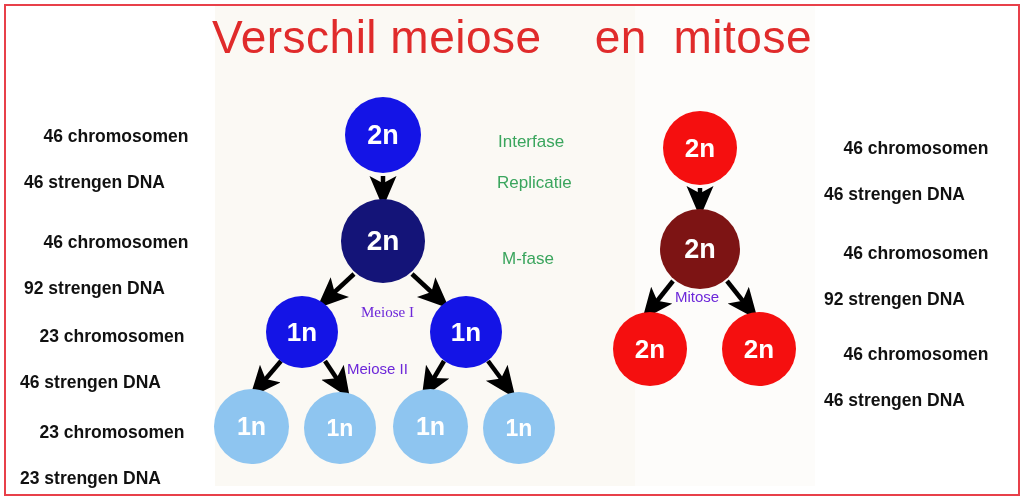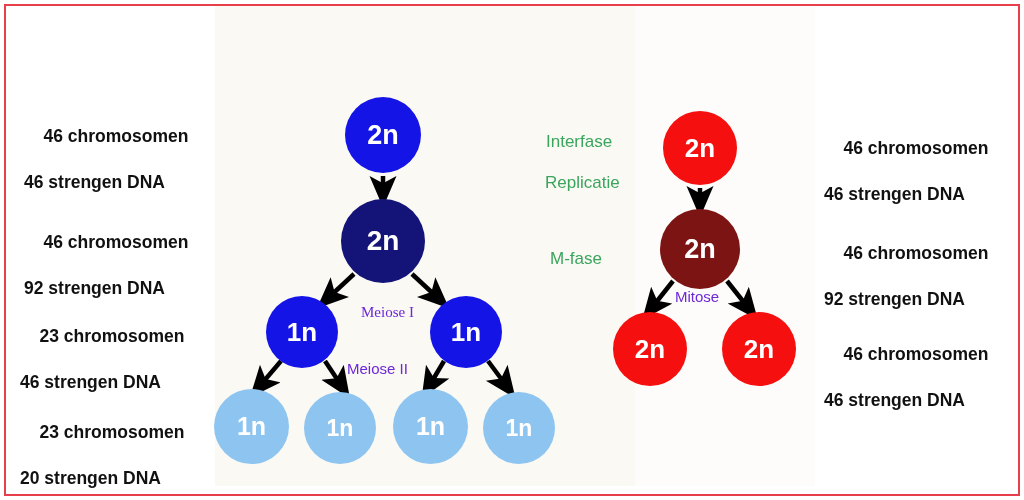--- a/index.html
+++ b/index.html
@@ -79,21 +79,20 @@
   }
   .side-label .l2 { display: block; }
 
   
   .phase-label {
     position: absolute;
     font-size: 17px;
     line-height: 22px;
     color: #3aa55d;
     white-space: pre;
-    margin-left: 48px;
   }
 
   
   .div-label {
     position: absolute;
     font-size: 15px;
     line-height: 18px;
     color: #6d28d9;
     white-space: nowrap;
   }
@@ -121,20 +120,21 @@
 </style>
 </head>
 <body>
 
 <div id="slide">
 
   <div id="frame"></div>
   <div id="center-panel"></div>
   <div id="center-panel-2"></div>
 
+  <div id="title">Verschil meiose    en  mitose</div>
 
   <svg id="arrows" viewBox="0 0 1024 500">
     <defs>
       <marker id="ah" markerWidth="7" markerHeight="7" refX="4.2" refY="3" orient="auto">
         <path d="M0,0 L7,3 L0,6 L1.6,3 Z" fill="#000000"></path>
       </marker>
     </defs>
 
     <line x1="383" y1="176" x2="383" y2="195" stroke="#000000" stroke-width="4.5" marker-end="url(#ah)"></line>
 
@@ -162,21 +162,21 @@
     <span class="l2">92 strengen DNA</span>
   </div>
 
   <div class="side-label" style="left:20px; top:302px;">
     <span class="l1">23 chromosomen</span>
     <span class="l2">46 strengen DNA</span>
   </div>
 
   <div class="side-label" style="left:20px; top:398px;">
     <span class="l1">23 chromosomen</span>
-    <span class="l2">20 strengen DNA</span>
+    <span class="l2">23 strengen DNA</span>
   </div>
 
   <div class="side-label" style="left:824px; top:114px;">
     <span class="l1">46 chromosomen</span>
     <span class="l2">46 strengen DNA</span>
   </div>
 
   <div class="side-label" style="left:824px; top:219px;">
     <span class="l1">46 chromosomen</span>
     <span class="l2">92 strengen DNA</span>

